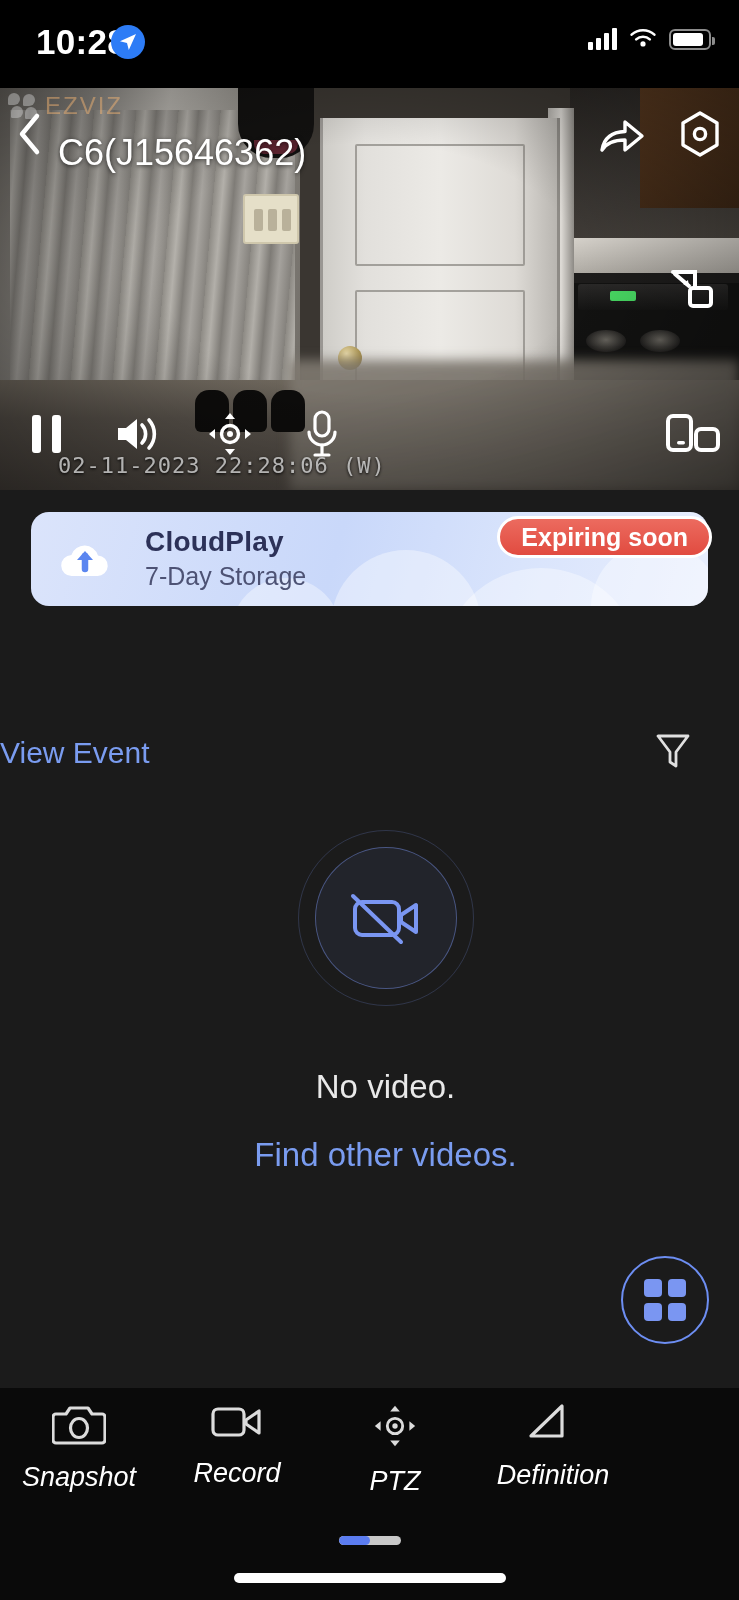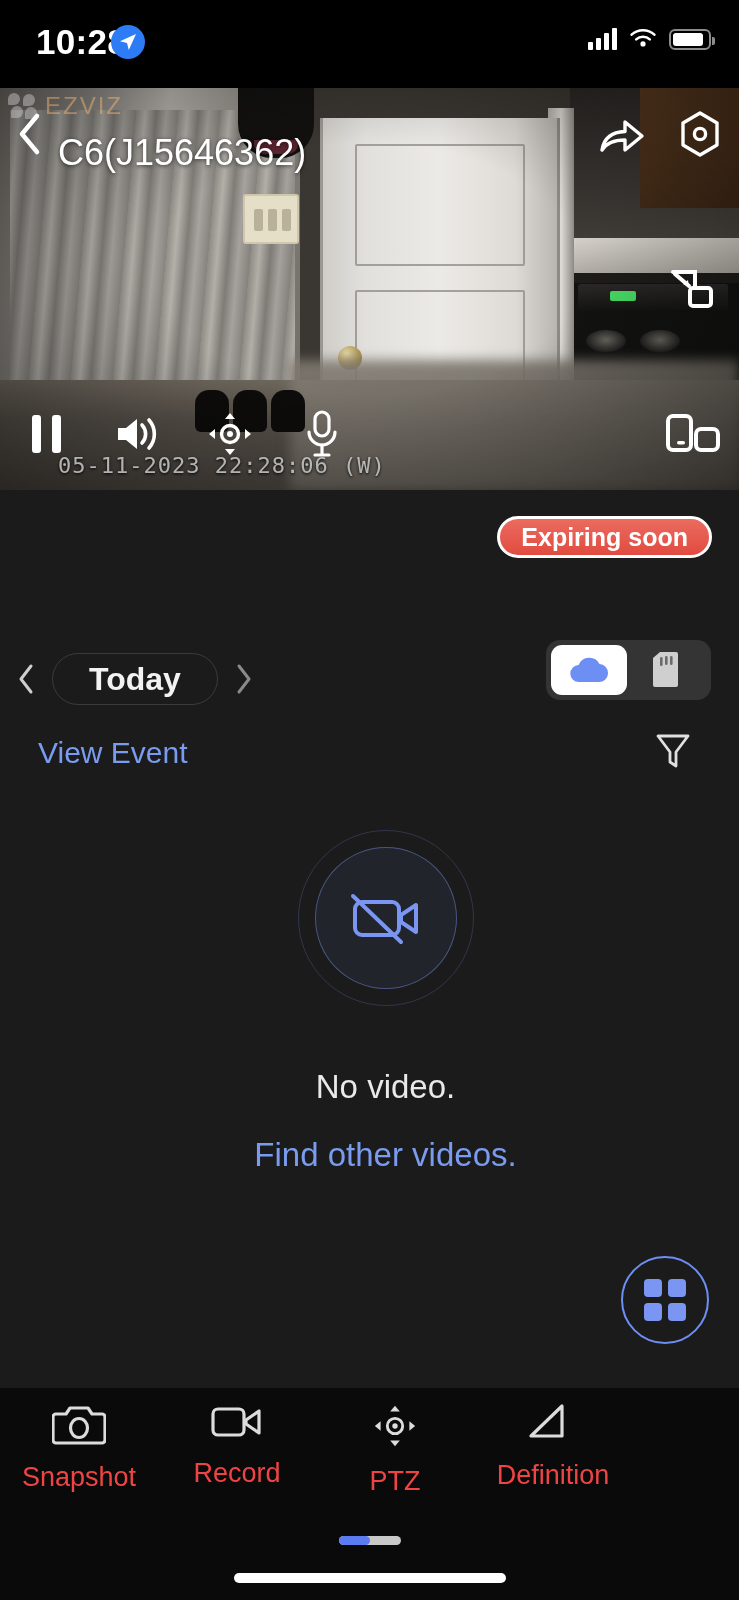--- a/index.html
+++ b/index.html
@@ -116,42 +116,42 @@
   .dr-chev { width:52px; display:flex; justify-content:center; cursor:pointer; }
   .today-pill { height:52px; padding:0 36px; border:1px solid #3b3b3b; border-radius:26px;
       display:flex; align-items:center; justify-content:center; color:#f2f2f2; font-size:32px; font-weight:700; cursor:pointer; }
   .dr-sp { flex:1; }
   .seg { position:absolute; right:28px; top:-8px; width:165px; height:60px; background:#343434; border-radius:14px;
       display:flex; align-items:center; padding:5px; }
   .seg-item { width:76px; height:50px; border-radius:11px; display:flex; align-items:center; justify-content:center; cursor:pointer; }
   .seg-item.on { background:#fff; }
 
   .eventrow { position:absolute; left:0; top:238px; width:739px; height:50px; display:flex; align-items:center; }
-  .view-event { margin-left:38px; color:#7a9cf0; font-size:30px; cursor:pointer; }
+  .view-event { color:#7a9cf0; font-size:30px; cursor:pointer; }
   .er-sp { flex:1; }
   .filter-ic { margin-right:48px; cursor:pointer; }
 
   .empty { position:absolute; left:16px; top:340px; width:739px; text-align:center; }
   .circ-out { position:relative; margin:0 auto; width:176px; height:176px; border-radius:50%;
       border:1px solid rgba(122,148,240,.22); display:flex; align-items:center; justify-content:center; }
   .circ-in { width:142px; height:142px; border-radius:50%; border:1.5px solid rgba(122,148,240,.45);
       background:rgba(60,68,100,.22); display:flex; align-items:center; justify-content:center; }
   .no-video { margin-top:62px; color:#e9e9e9; font-size:33px; }
   .find-other { margin-top:30px; color:#7a9cf0; font-size:33px; cursor:pointer; }
 
   .fab { position:absolute; right:30px; top:766px; width:88px; height:88px; border-radius:50%;
       border:2.5px solid #6d8ef2; display:flex; align-items:center; justify-content:center; cursor:pointer; }
   .fab-grid { display:grid; grid-template-columns:18px 18px; grid-template-rows:18px 18px; gap:6px; }
   .fab-grid i { background:#7a96f2; border-radius:4px; display:block; }
 
   
   .bottombar { position:absolute; left:0; top:1388px; width:739px; height:212px; background:#0a0a0a; }
   .tools { position:absolute; left:0; top:14px; width:790px; height:118px; display:flex; }
   .tool { width:158px; display:flex; flex-direction:column; align-items:center; gap:16px; cursor:pointer; }
-  .tool span { color:#ef4444; font-size:27px; white-space:nowrap; }
+  .tool span { color:#ffffff; font-size:27px; white-space:nowrap;font-style:italic; }
   .pager { position:absolute; left:50%; transform:translateX(-50%); top:148px; width:62px; height:9px;
       background:#c8c8c8; border-radius:5px; overflow:hidden; }
   .pager i { display:block; width:31px; height:9px; background:#5b7cf0; border-radius:5px; }
   .homebar { position:absolute; left:50%; transform:translateX(-50%); bottom:17px; width:272px; height:10px;
       background:#fff; border-radius:6px; }
 </style>
 </head>
 <body>
 
 <div id="phone">
@@ -246,21 +246,21 @@
 
     <div class="pip-ic">
       <svg width="46" height="42" viewBox="0 0 46 42">
         <path d="M4 4h22v16" stroke="#fff" stroke-width="4" fill="none" stroke-linecap="round"></path>
         <path d="M6 6l14 12" stroke="#fff" stroke-width="4" fill="none" stroke-linecap="round"></path>
         <path d="M14 16l6 3-1-7" fill="#fff"></path>
         <rect x="21" y="20" width="21" height="18" rx="3" stroke="#fff" stroke-width="4" fill="none"></rect>
       </svg>
     </div>
 
-    <div class="ts">05-11-2023 22:28:06  (W)</div>
+    <div class="ts">02-11-2023 22:28:06  (W)</div>
 
     <div class="vctrl">
       <div class="ci">
         <div class="pausebar">
             <i></i>
             <i></i>
           </div>
       </div>
       <div class="ci">
         <svg width="52" height="44" viewBox="0 0 52 44">
@@ -292,51 +292,39 @@
           <rect x="3" y="3" width="23" height="34" rx="5" stroke="#fff" stroke-width="4" fill="none"></rect>
           <rect x="12" y="28" width="8" height="3.5" rx="1.7" fill="#fff"></rect>
           <rect x="31" y="16" width="22" height="21" rx="5" stroke="#fff" stroke-width="4" fill="none"></rect>
         </svg>
       </div>
     </div>
   </div>
 
   <div class="content">
 
+    <div class="cloud-card">
+      <div class="cc-bubble b1"></div>
+        <div class="cc-bubble b2"></div>
+      <div class="cc-bubble b3"></div>
+        <div class="cc-bubble b4"></div>
+      <div class="cc-icon">
+        <svg width="54" height="46" viewBox="0 0 54 46">
+          <path d="M14 40a10.5 10.5 0 01-.6-21A14 14 0 0140 19.5 9.8 9.8 0 0139 40z" fill="#fff"></path>
+          <path d="M27 33V20" stroke="#5b86f0" stroke-width="6.5" stroke-linecap="round"></path>
+          <path d="M27 15l8 9H19z" fill="#5b86f0"></path>
+        </svg>
+      </div>
+      <div class="cc-text">
+        <div class="cc-title">CloudPlay</div>
+        <div class="cc-sub">7-Day Storage</div>
+      </div>
+    </div>
     <div class="badge" style="top:26px">Expiring soon</div>
 
-    <div class="daterow">
-      <div class="dr-chev">
-        <svg width="18" height="32" viewBox="0 0 18 32">
-            <path d="M14 3L4 16l10 13" stroke="#cfcfcf" stroke-width="3" fill="none" stroke-linecap="round" stroke-linejoin="round"></path>
-          </svg>
-      </div>
-      <div class="today-pill">Today</div>
-      <div class="dr-chev">
-        <svg width="18" height="32" viewBox="0 0 18 32">
-            <path d="M4 3l10 13L4 29" stroke="#8a8a8a" stroke-width="3" fill="none" stroke-linecap="round" stroke-linejoin="round"></path>
-          </svg>
-      </div>
-      <div class="dr-sp"></div>
-      <div class="seg">
-        <div class="seg-item on">
-          <svg width="40" height="30" viewBox="0 0 40 30">
-            <path d="M10 27a8.5 8.5 0 01-.4-17A11.5 11.5 0 0130.5 9 8 8 0 0129.6 27z" fill="#6d8ef2"></path>
-          </svg>
-        </div>
-        <div class="seg-item">
-          <svg width="30" height="38" viewBox="0 0 30 38">
-            <path d="M3 7l7-6h16a2 2 0 012 2v31a2 2 0 01-2 2H5a2 2 0 01-2-2z" fill="#cfcfcf"></path>
-            <rect x="10" y="6" width="2.6" height="9" rx="1.3" fill="#6b6b6b"></rect>
-            <rect x="15" y="5" width="2.6" height="9" rx="1.3" fill="#6b6b6b"></rect>
-            <rect x="20" y="5" width="2.6" height="9" rx="1.3" fill="#6b6b6b"></rect>
-          </svg>
-        </div>
-      </div>
-    </div>
 
     <div class="eventrow">
       <div class="view-event">View Event</div>
       <div class="er-sp"></div>
       <div class="filter-ic">
         <svg width="36" height="38" viewBox="0 0 36 38">
           <path d="M3 4h30L21 20v14l-6-4V20z" stroke="#e0e0e0" stroke-width="2.8" fill="none" stroke-linejoin="round"></path>
         </svg>
       </div>
     </div>

